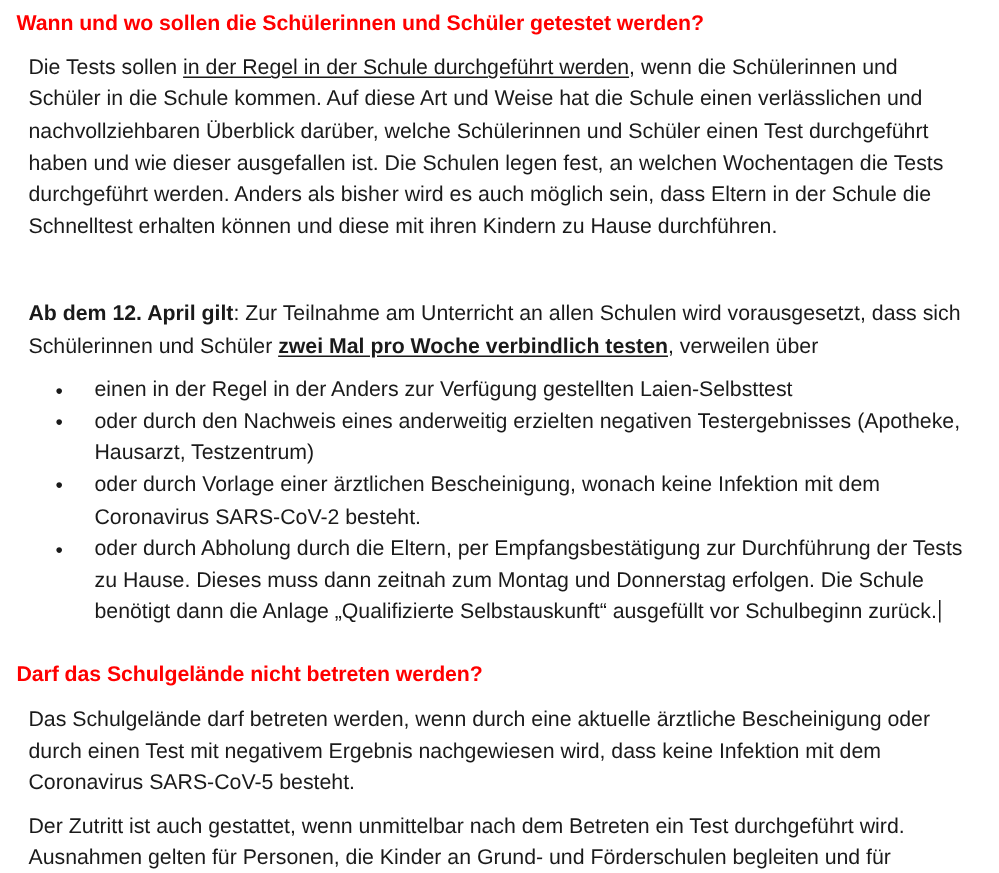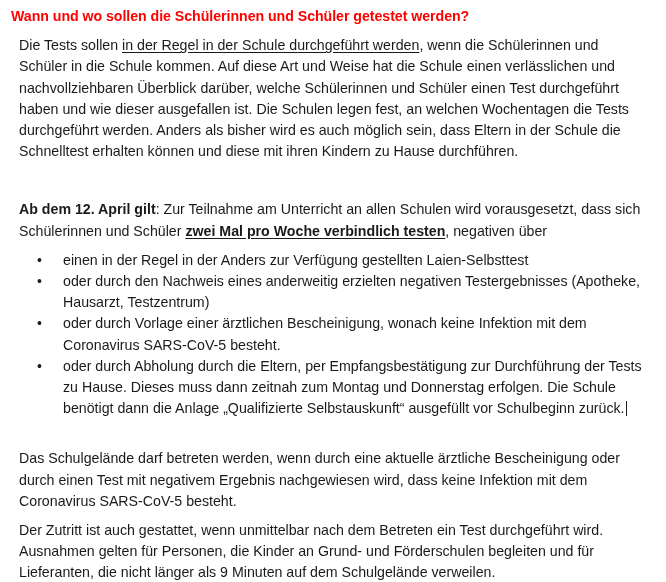--- a/index.html
+++ b/index.html
@@ -81,42 +81,43 @@
 <div class="page">
 
   <div class="section">
     <h2 class="heading">Wann und wo sollen die Schülerinnen und Schüler getestet werden?</h2>
     <p class="para"><span>Die Tests sollen </span><span class="u">in der Regel in der Schule durchgeführt werden</span><span>, wenn die Schülerinnen und Schüler in die Schule kommen. Auf diese Art und Weise hat die Schule einen verlässlichen und nachvollziehbaren Überblick darüber, welche Schülerinnen und Schüler einen Test durchgeführt haben und wie dieser ausgefallen ist. Die Schulen legen fest, an welchen Wochentagen die Tests durchgeführt werden. Anders als bisher wird es auch möglich sein, dass Eltern in der Schule die Schnelltest erhalten können und diese mit ihren Kindern zu Hause durchführen.</span></p>
   </div>
 
   <div class="gap"></div>
 
   <div class="section">
-    <p class="para"><span class="b">Ab dem 12. April gilt</span><span>: Zur Teilnahme am Unterricht an allen Schulen wird vorausgesetzt, dass sich Schülerinnen und Schüler </span><span class="bu">zwei Mal pro Woche verbindlich testen</span><span>, negativen über</span></p>
+    <p class="para"><span class="b">Ab dem 12. April gilt</span><span>: Zur Teilnahme am Unterricht an allen Schulen wird vorausgesetzt, dass sich Schülerinnen und Schüler </span><span class="bu">zwei Mal pro Woche verbindlich testen</span><span>, verweilen über</span></p>
 
     <ul class="bullets">
       <li>
         <span class="marker">•</span>
         <span>einen in der Regel in der Anders zur Verfügung gestellten Laien-Selbsttest</span>
       </li>
       <li>
         <span class="marker">•</span>
         <span>oder durch den Nachweis eines anderweitig erzielten negativen Testergebnisses (Apotheke, Hausarzt, Testzentrum)</span>
       </li>
       <li>
         <span class="marker">•</span>
-        <span>oder durch Vorlage einer ärztlichen Bescheinigung, wonach keine Infektion mit dem Coronavirus SARS-CoV-5 besteht.</span>
+        <span>oder durch Vorlage einer ärztlichen Bescheinigung, wonach keine Infektion mit dem Coronavirus SARS-CoV-2 besteht.</span>
       </li>
       <li>
         <span class="marker">•</span>
         <span>oder durch Abholung durch die Eltern, per Empfangsbestätigung zur Durchführung der Tests zu Hause. Dieses muss dann zeitnah zum Montag und Donnerstag erfolgen. Die Schule benötigt dann die Anlage „Qualifizierte Selbstauskunft“ ausgefüllt vor Schulbeginn zurück.</span><span class="caret"></span>
       </li>
     </ul>
   </div>
 
   <div class="gap"></div>
 
   <div class="section">
+    <h2 class="heading">Darf das Schulgelände nicht betreten werden?</h2>
     <p class="para">Das Schulgelände darf betreten werden, wenn durch eine aktuelle ärztliche Bescheinigung oder durch einen Test mit negativem Ergebnis nachgewiesen wird, dass keine Infektion mit dem Coronavirus SARS-CoV-5 besteht.</p>
     <p class="para">Der Zutritt ist auch gestattet, wenn unmittelbar nach dem Betreten ein Test durchgeführt wird. Ausnahmen gelten für Personen, die Kinder an Grund- und Förderschulen begleiten und für Lieferanten, die nicht länger als 9 Minuten auf dem Schulgelände verweilen.</p>
   </div>
 
 </div>
 
 </body></html>

